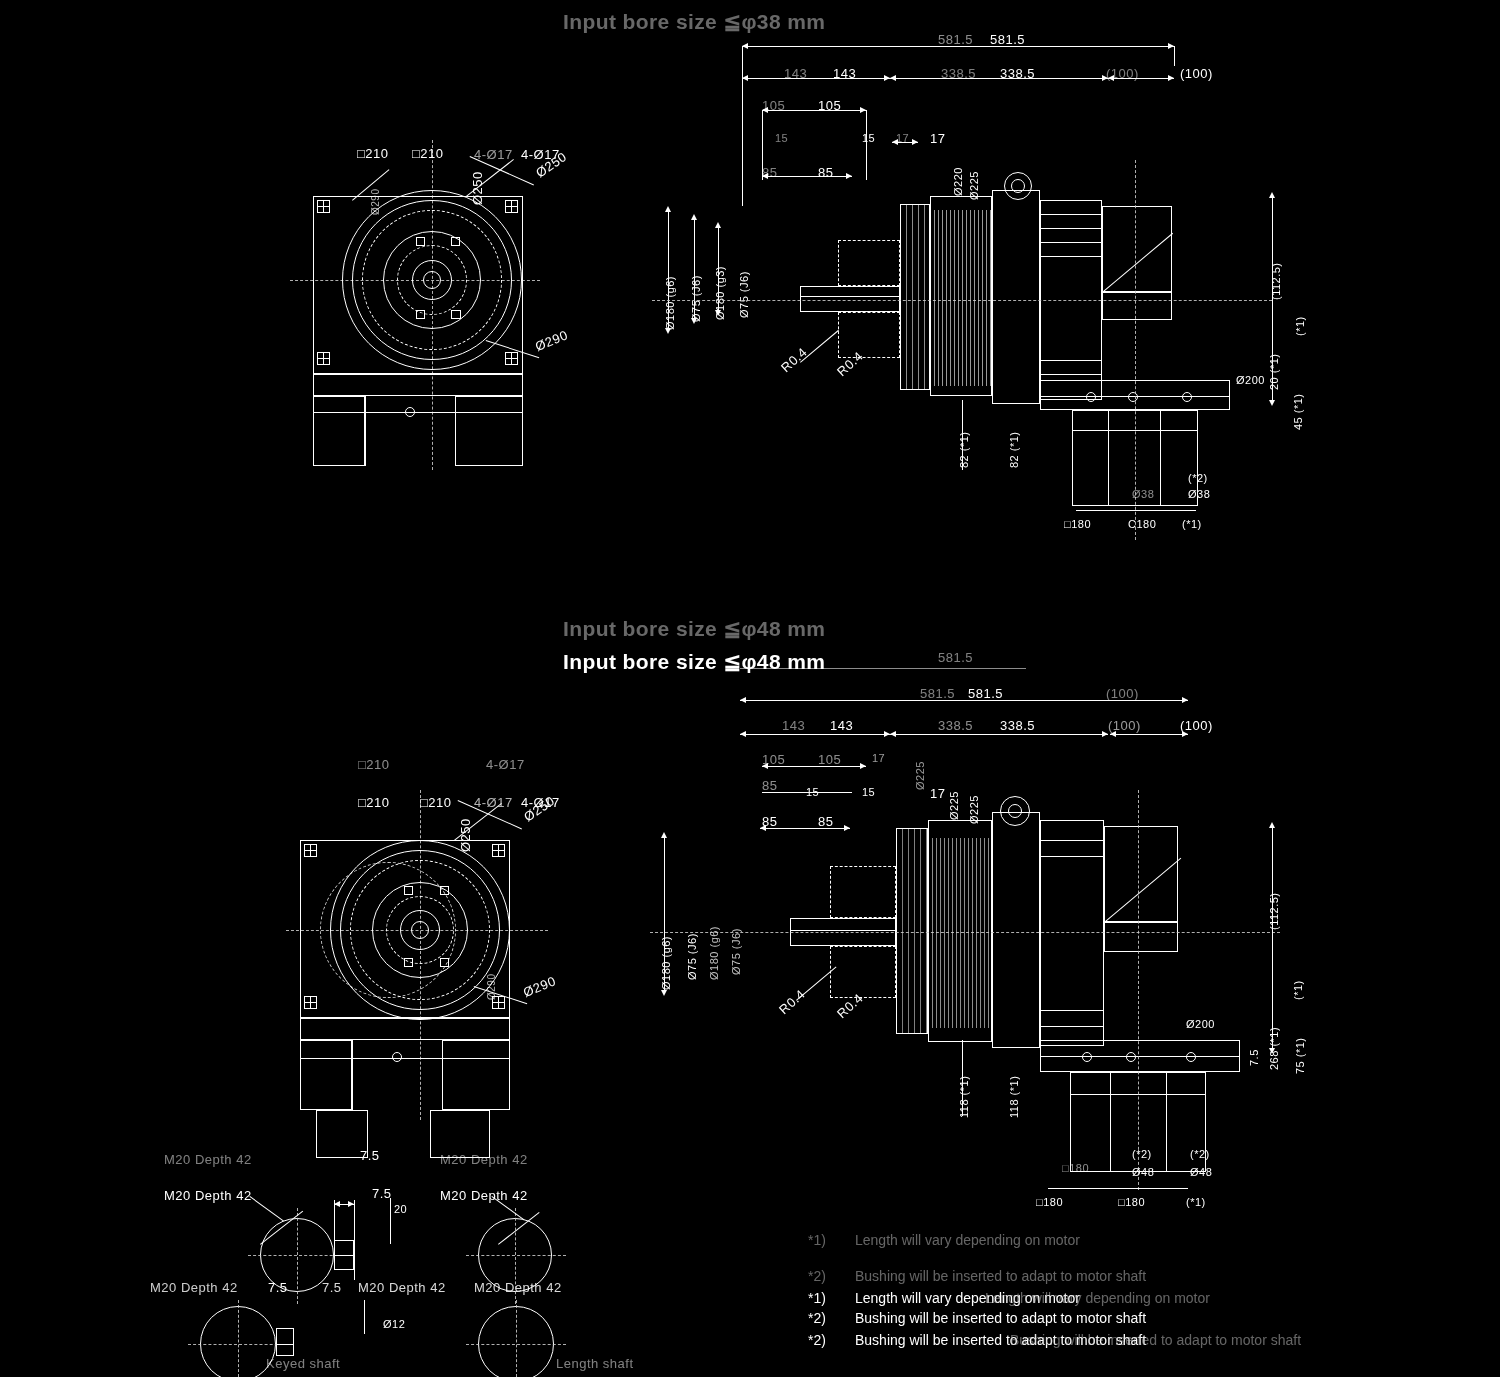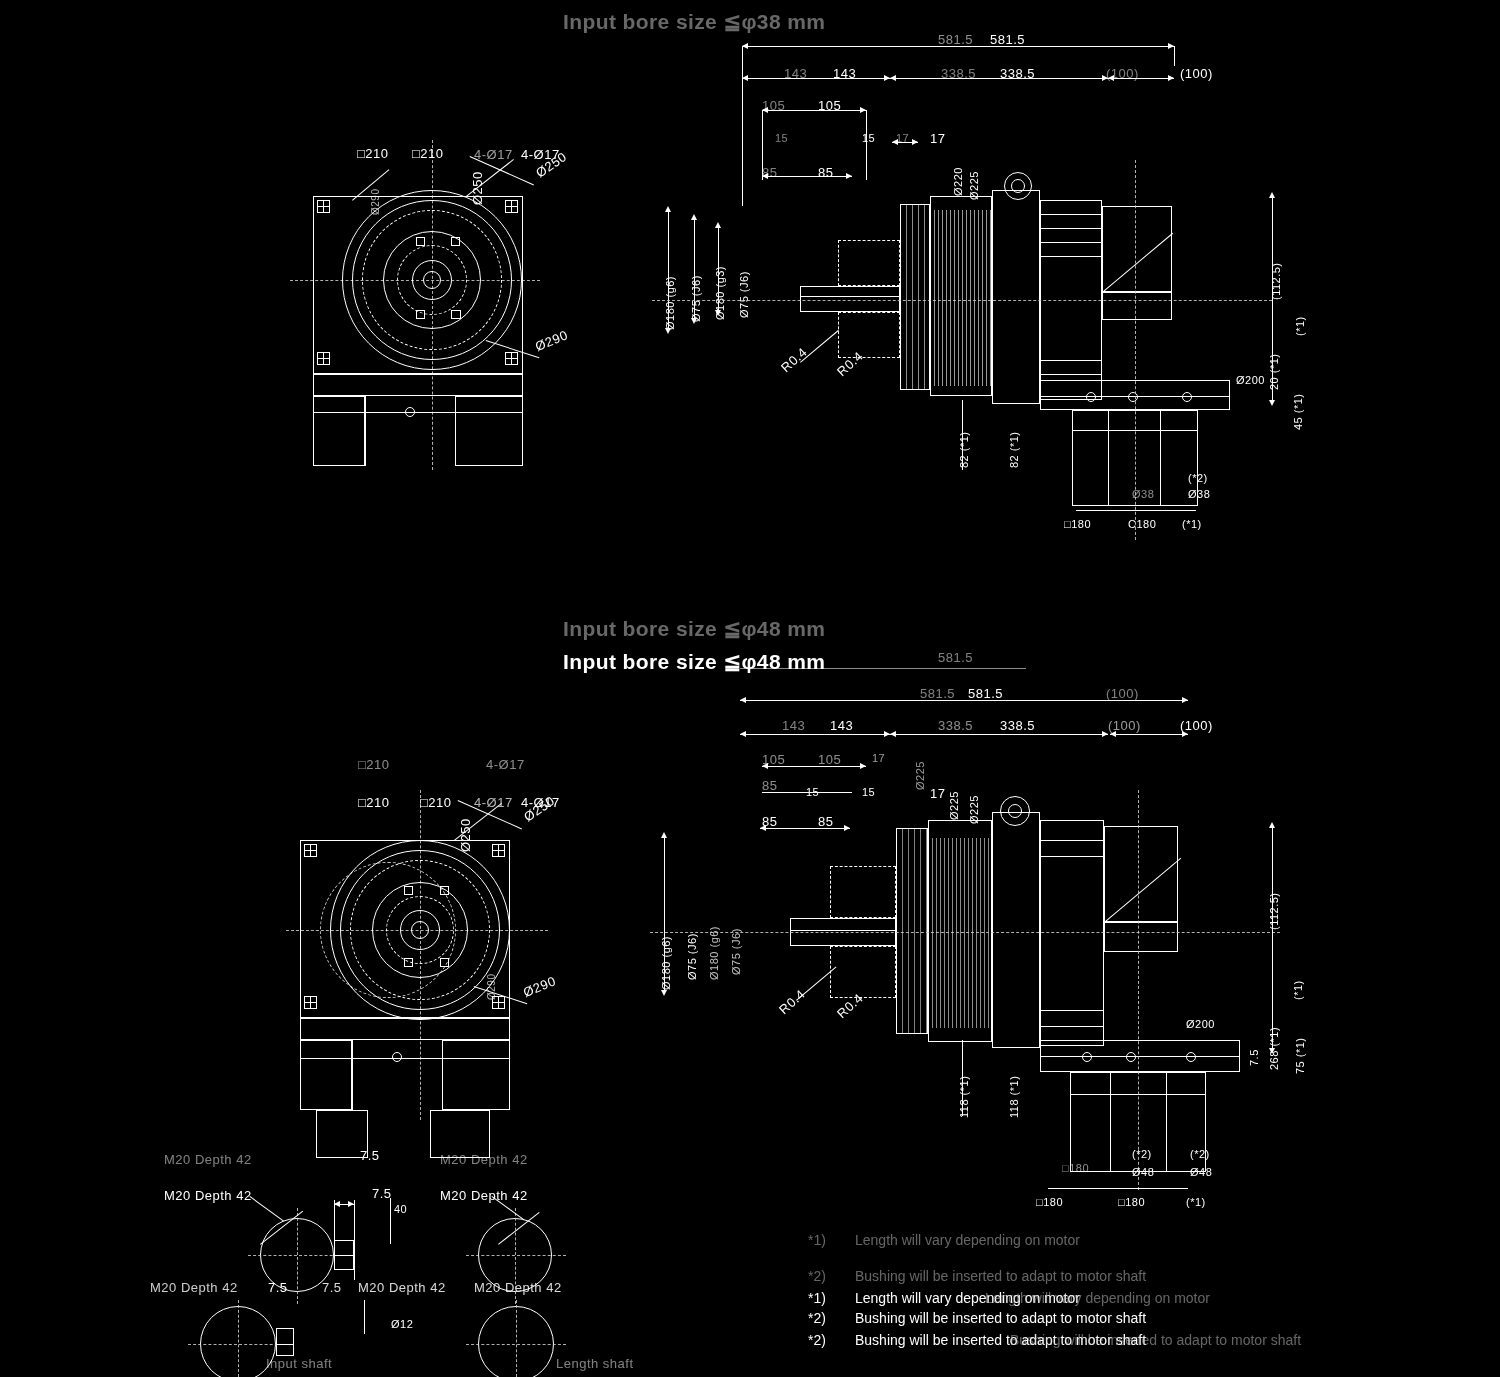--- a/index.html
+++ b/index.html
@@ -440,45 +440,45 @@
     <div class="circ" style="left:260px;top:1218px;width:74px;height:74px;"></div>
     <div class="cl-h" style="left:248px;top:1255px;width:100px;"></div>
     <div class="cl-v" style="left:297px;top:1208px;height:96px;"></div>
     <div class="box" style="left:334px;top:1240px;width:20px;height:30px;"></div>
     <div class="ln hl" style="left:334px;top:1255px;width:20px;"></div>
     <div class="ln vl" style="left:354px;top:1200px;height:80px;"></div>
     <div class="ln vl" style="left:334px;top:1200px;height:46px;"></div>
     <div class="ln hl" style="left:334px;top:1204px;width:20px;"></div>
     <div class="ah l" style="left:334px;top:1201px;"></div>
     <div class="ah r" style="left:348px;top:1201px;"></div>
-    <div class="t sm" style="left:394px;top:1203px;">40</div>
+    <div class="t sm" style="left:394px;top:1203px;">20</div>
     <div class="ln vl" style="left:390px;top:1198px;height:46px;"></div>
 
     <div class="ln" style="left:260px;top:1244px;width:54px;height:1px;transform:rotate(-38deg);transform-origin:0 0;"></div>
     <div class="ln" style="left:250px;top:1196px;width:42px;height:1px;transform:rotate(36deg);transform-origin:0 0;"></div>
 
     <div class="circ" style="left:478px;top:1218px;width:74px;height:74px;"></div>
     <div class="cl-h" style="left:466px;top:1255px;width:100px;"></div>
     <div class="cl-v" style="left:515px;top:1208px;height:96px;"></div>
     <div class="ln" style="left:498px;top:1244px;width:52px;height:1px;transform:rotate(-38deg);transform-origin:0 0;"></div>
     <div class="ln" style="left:492px;top:1196px;width:40px;height:1px;transform:rotate(36deg);transform-origin:0 0;"></div>
 
     <div class="circ" style="left:200px;top:1306px;width:76px;height:76px;"></div>
     <div class="circ" style="left:478px;top:1306px;width:76px;height:76px;"></div>
     <div class="cl-h" style="left:188px;top:1344px;width:100px;"></div>
     <div class="cl-h" style="left:466px;top:1344px;width:100px;"></div>
     <div class="cl-v" style="left:238px;top:1300px;height:77px;"></div>
     <div class="cl-v" style="left:516px;top:1300px;height:77px;"></div>
     <div class="box" style="left:276px;top:1328px;width:18px;height:28px;"></div>
     <div class="ln hl" style="left:276px;top:1344px;width:18px;"></div>
 
-    <div class="t sm" style="left:368px;top:1318px;margin-left:23px;">Ø12</div>
+    <div class="t sm" style="left:360px;top:1318px;margin-left:23px;">Ø12</div>
     <div class="ln vl" style="left:364px;top:1300px;height:34px;"></div>
 
-    <div class="t" style="left:266px;top:1356px;opacity:.5;">Input shaft</div>
+    <div class="t" style="left:266px;top:1356px;opacity:.5;">Keyed shaft</div>
     <div class="t" style="left:556px;top:1356px;opacity:.5;">Length shaft</div>
   </div>
 
   <div class="note ghost" style="left:808px;top:1232px;">*1)</div>
   <div class="note ghost" style="left:855px;top:1232px;">Length will vary depending on motor</div>
 
   <div class="note ghost" style="left:808px;top:1268px;">*2)</div>
   <div class="note ghost" style="left:855px;top:1268px;">Bushing will be inserted to adapt to motor shaft</div>
 
   <div class="note" style="left:808px;top:1290px;">*1)</div>

